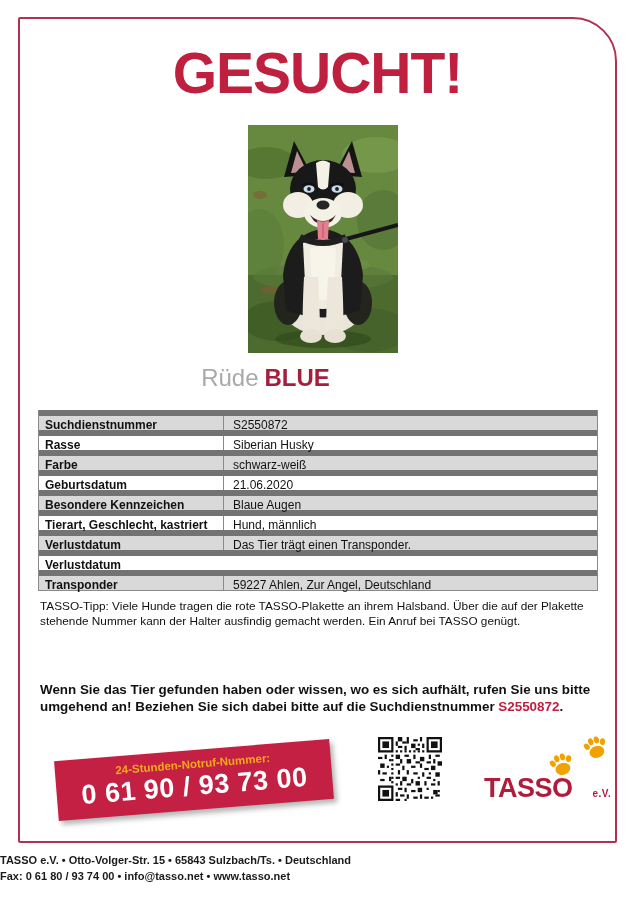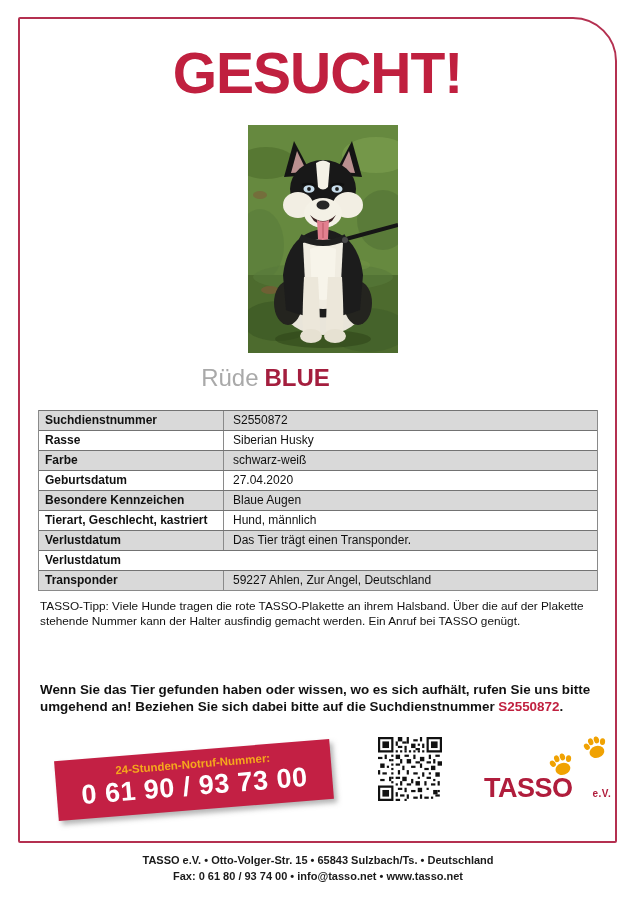--- a/index.html
+++ b/index.html
@@ -25,21 +25,21 @@
     position:absolute; left:18px; top:364px; width:495px; text-align:center;
     font-size:24px;
   }
   .pet-name .sex { color:#a9a9a9; font-weight:normal; }
   .pet-name .name { color:#a41e3e; font-weight:bold; margin-left:6px; }
 
   .info-table {
     position:absolute; left:38px; top:410px; width:560px;
     border:1px solid #8a8a8a; border-top:none; font-size:12px; color:#111;
   }
-  .info-row { display:flex; height:20px; line-height:19px; border-top:1px solid #737373; background:#fff; }
+  .info-row { display:flex; height:20px; line-height:19px; border-top:6px solid #737373; background:#fff; }
   .info-row.gray { background:#d9d9d9; }
   .info-label { width:184px; font-weight:bold; padding-left:6px; flex:none; }
   .info-value { flex:1; border-left:1px solid #8a8a8a; padding-left:9px; }
 
   .tip {
     position:absolute; left:40px; top:599px; width:558px;
     font-size:11.8px; line-height:1.28; color:#111;
   }
 
   .call {
@@ -58,21 +58,21 @@
   .hotline-number { color:#ffffff; font-size:27px; font-weight:bold; letter-spacing:0.5px; margin-top:1px; }
 
   .qr { position:absolute; left:378px; top:737px; width:64px; height:64px; }
 
   .logo-block { position:absolute; left:480px; top:736px; width:136px; height:74px; }
   .logo-paws { position:absolute; right:2px; top:0; }
   .logo-text { position:absolute; left:4px; bottom:6px; font-size:27px; font-weight:bold; color:#b01d3c; letter-spacing:-0.5px; }
   .logo-suffix { font-size:10px; font-weight:bold; letter-spacing:0.5px; margin-left:20px; }
 
   .footer {
-    position:absolute; left:0; top:853px; width:636px; text-align:center;
+    position:absolute; left:0; top:853px; width:636px; 
     font-size:11px; font-weight:bold; color:#1a1a1a; line-height:1.45;
   }
 </style>
 </head>
 <body>
 
 <div class="page">
 
   <div class="poster-frame"></div>
 
@@ -156,21 +156,21 @@
     <div class="info-row">
       <div class="info-label">Rasse</div>
       <div class="info-value">Siberian Husky</div>
     </div>
     <div class="info-row gray">
       <div class="info-label">Farbe</div>
       <div class="info-value">schwarz-weiß</div>
     </div>
     <div class="info-row">
       <div class="info-label">Geburtsdatum</div>
-      <div class="info-value">27.04.2020</div>
+      <div class="info-value">21.06.2020</div>
     </div>
     <div class="info-row gray">
       <div class="info-label">Besondere Kennzeichen</div>
       <div class="info-value">Blaue Augen</div>
     </div>
     <div class="info-row">
       <div class="info-label">Tierart, Geschlecht, kastriert</div>
       <div class="info-value">Hund, männlich</div>
     </div>
     <div class="info-row gray">

